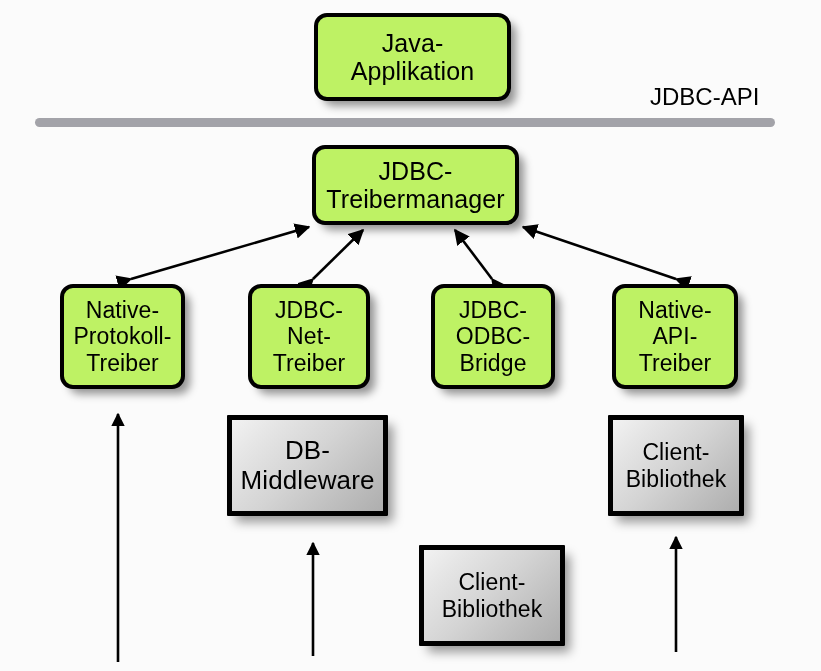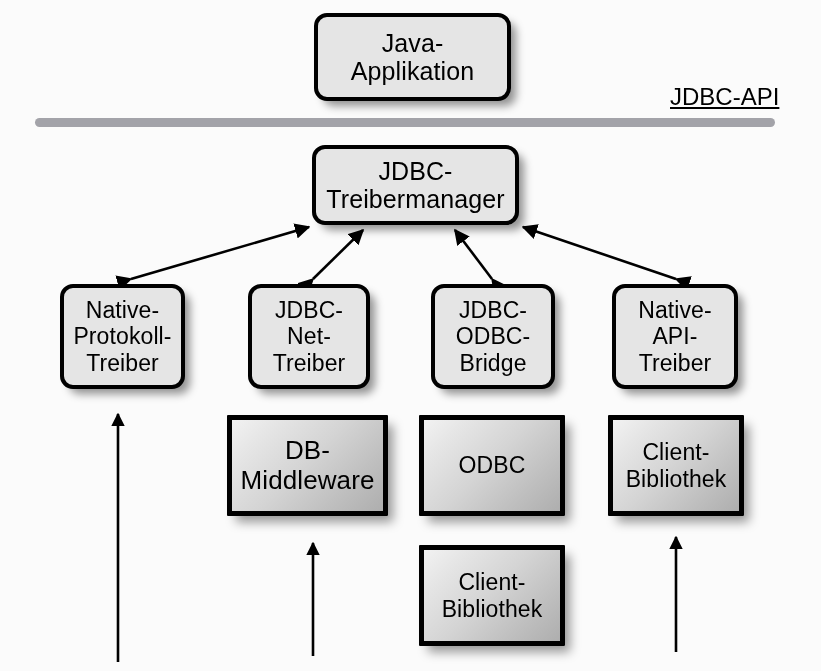--- a/index.html
+++ b/index.html
@@ -28,21 +28,21 @@
     text-align: center;
     color: #000;
     line-height: 1.14;
     letter-spacing: 0.1px;
     white-space: pre-line;
     z-index: 3;
   }
 
   
   .node.round {
-    background: #e5e5e5;
+    background: #bef264;
     border: 4px solid #000000;
     border-radius: 13px;
     box-shadow: 7px 7px 9px -2px rgba(0,0,0,0.42);
   }
 
   
   .node.grad {
     border: 5px solid #000000;
     border-radius: 1px;
     background: linear-gradient(135deg, #f2f2f2 0%, #e6e6e6 18%, #d4d4d4 48%, #bfbfbf 76%, #aeaeae 100%);
@@ -69,27 +69,26 @@
     left: 35px;
     top: 118px;
     width: 740px;
     height: 9px;
     background: #a3a3a9;
     border-radius: 5px;
     z-index: 2;
   }
   #api-label {
     position: absolute;
-    left: 670px;
+    left: 650px;
     top: 83px;
     font-size: 24px;
     color: #000;
     z-index: 4;
     white-space: nowrap;
-    text-decoration: underline;
   }
 
   
   #arrows {
     position: absolute;
     left: 0; top: 0;
     width: 821px; height: 671px;
     z-index: 1;
     pointer-events: none;
   }
@@ -148,21 +147,20 @@
 ODBC-
 Bridge</div>
 
   <div class="node round" id="node-native-api-treiber">Native-
 API-
 Treiber</div>
 
   <div class="node grad" id="node-db-middleware">DB-
 Middleware</div>
 
-  <div class="node grad" id="node-odbc">ODBC</div>
 
   <div class="node grad" id="node-client-bibliothek-right">Client-
 Bibliothek</div>
 
   <div class="node grad" id="node-client-bibliothek-mid">Client-
 Bibliothek</div>
 
 </div>
 
 </body></html>

